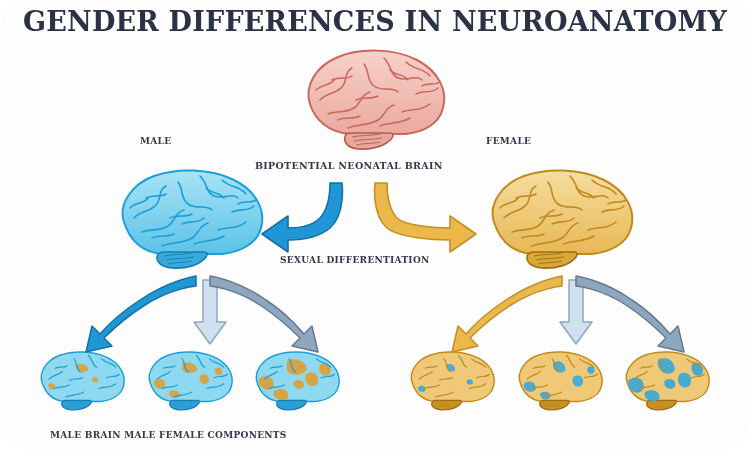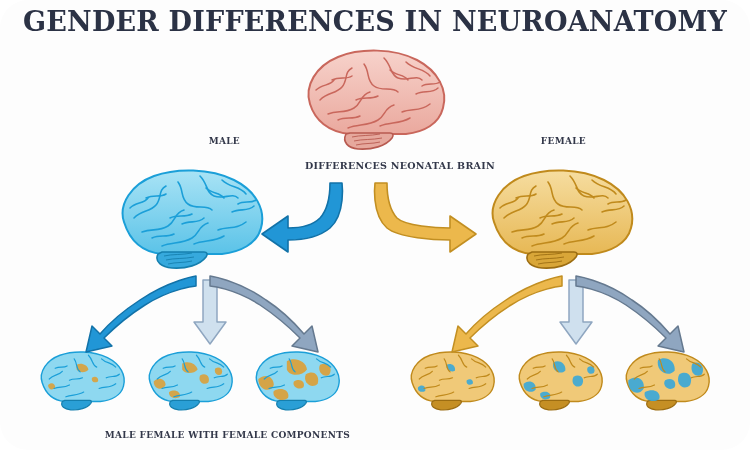--- a/index.html
+++ b/index.html
@@ -27,21 +27,21 @@
     font-size: 27px;
     letter-spacing: 0.2px;
     color: #2b3245;
     white-space: nowrap;
   }
   .lbl {
     position: absolute;
     font-family: "DejaVu Serif", "Liberation Serif", serif;
     font-weight: bold;
     color: #33384a;
-    text-align: right;
+    text-align: left;
     white-space: nowrap;
     letter-spacing: 0.3px;
   }
   .lbl-sm { font-size: 9px; }
   .lbl-md { font-size: 9.5px; }
   .brain-wrap { position: absolute; }
   svg { display: block; overflow: visible; }
   .arrow-layer {
     position: absolute;
     left: 0; top: 0;
@@ -86,21 +86,21 @@
           <path d="M124,44 C130,40 136,44 142,40"></path>
         </g>
         <g stroke="#b85a50" stroke-width="0.9" fill="none">
           <path d="M54,95 C62,93 72,94 82,92"></path>
           <path d="M56,99 C64,97 74,98 84,96"></path>
           <path d="M58,103 C66,101 74,102 82,100"></path>
         </g>
       </g>
     </svg>
   </div>
-  <div class="lbl lbl-md" style="left:255px; top:160px; width:240px;">DIFFERENCES NEONATAL BRAIN</div>
+  <div class="lbl lbl-md" style="left:255px; top:160px; width:240px;">BIPOTENTIAL NEONATAL BRAIN</div>
 
   <div class="lbl lbl-sm" style="left:140px; top:136px; width:100px;">MALE</div>
   <div class="brain-wrap" style="left:112px; top:162px;">
     <svg width="160" height="108" viewBox="0 0 160 108">
       <defs>
         <linearGradient id="gBlueFill" x1="0" y1="0" x2="0" y2="1">
           <stop offset="0%" stop-color="#a9e3f5"></stop>
           <stop offset="100%" stop-color="#5bc3e8"></stop>
         </linearGradient>
       </defs>
@@ -164,20 +164,21 @@
         <path d="M70,62 C78,58 86,62 92,56"></path>
       </g>
       <g stroke="#9c6d12" stroke-width="0.9" fill="none">
         <path d="M52,94 C60,92 70,93 80,91"></path>
         <path d="M54,98 C62,96 72,97 82,95"></path>
         <path d="M56,102 C64,100 72,101 80,99"></path>
       </g>
     </svg>
   </div>
 
+  <div class="lbl lbl-sm" style="left:280px; top:255px; width:200px;">SEXUAL DIFFERENTIATION</div>
 
   <div class="brain-wrap" style="left:35px; top:345px;">
     <svg width="95" height="68" viewBox="0 0 160 108">
       <path d="M12,60 C6,42 20,22 42,14 C64,6 98,6 122,18 C144,29 154,48 149,66
                C145,82 128,90 110,92 L50,92 C28,90 17,76 12,60 Z" fill="#8ed8f0" stroke="#1b9fd8" stroke-width="2.4"></path>
       <path d="M46,92 C42,100 50,105 60,106 C74,107 88,103 94,95 C96,92 95,90 92,90 L50,90 Z" fill="#2a9fd6" stroke="#157fae" stroke-width="2"></path>
       <g fill="#d9a23f" opacity="0.92">
         <path d="M70,30 C78,26 88,30 90,38 C86,44 74,44 70,38 Z"></path>
         <path d="M22,64 C28,58 34,62 34,68 C30,74 22,72 22,64 Z"></path>
         <path d="M96,52 C102,48 108,52 106,58 C100,62 94,58 96,52 Z"></path>
@@ -240,21 +241,21 @@
         <path d="M24,54 C32,46 40,48 46,41"></path>
         <path d="M32,70 C42,66 48,70 58,64"></path>
         <path d="M66,20 C72,28 68,36 76,42"></path>
         <path d="M112,20 C120,28 130,26 136,34"></path>
         <path d="M120,52 C128,48 136,52 142,46"></path>
         <path d="M34,36 C42,32 48,36 54,32"></path>
       </g>
     </svg>
   </div>
 
-  <div class="lbl lbl-sm" style="left:50px; top:430px; width:300px;">MALE FEMALE WITH FEMALE COMPONENTS</div>
+  <div class="lbl lbl-sm" style="left:50px; top:430px; width:300px;">MALE BRAIN MALE FEMALE COMPONENTS</div>
 
   <div class="brain-wrap" style="left:405px; top:345px;">
     <svg width="95" height="68" viewBox="0 0 160 108">
       <path d="M12,60 C6,42 20,22 42,14 C64,6 98,6 122,18 C144,29 154,48 149,66
                C145,82 128,90 110,92 L50,92 C28,90 17,76 12,60 Z" fill="#f0c978" stroke="#c08a1c" stroke-width="2.4"></path>
       <path d="M46,92 C42,100 50,105 60,106 C74,107 88,103 94,95 C96,92 95,90 92,90 L50,90 Z" fill="#c58f24" stroke="#9c6d12" stroke-width="2"></path>
       <g fill="#3ba8d8" opacity="0.9">
         <path d="M70,30 C78,26 86,32 84,40 C78,44 68,38 70,30 Z"></path>
         <path d="M22,68 C28,62 36,66 34,74 C28,78 20,74 22,68 Z"></path>
         <path d="M104,56 C110,52 116,56 114,62 C108,66 102,62 104,56 Z"></path>

